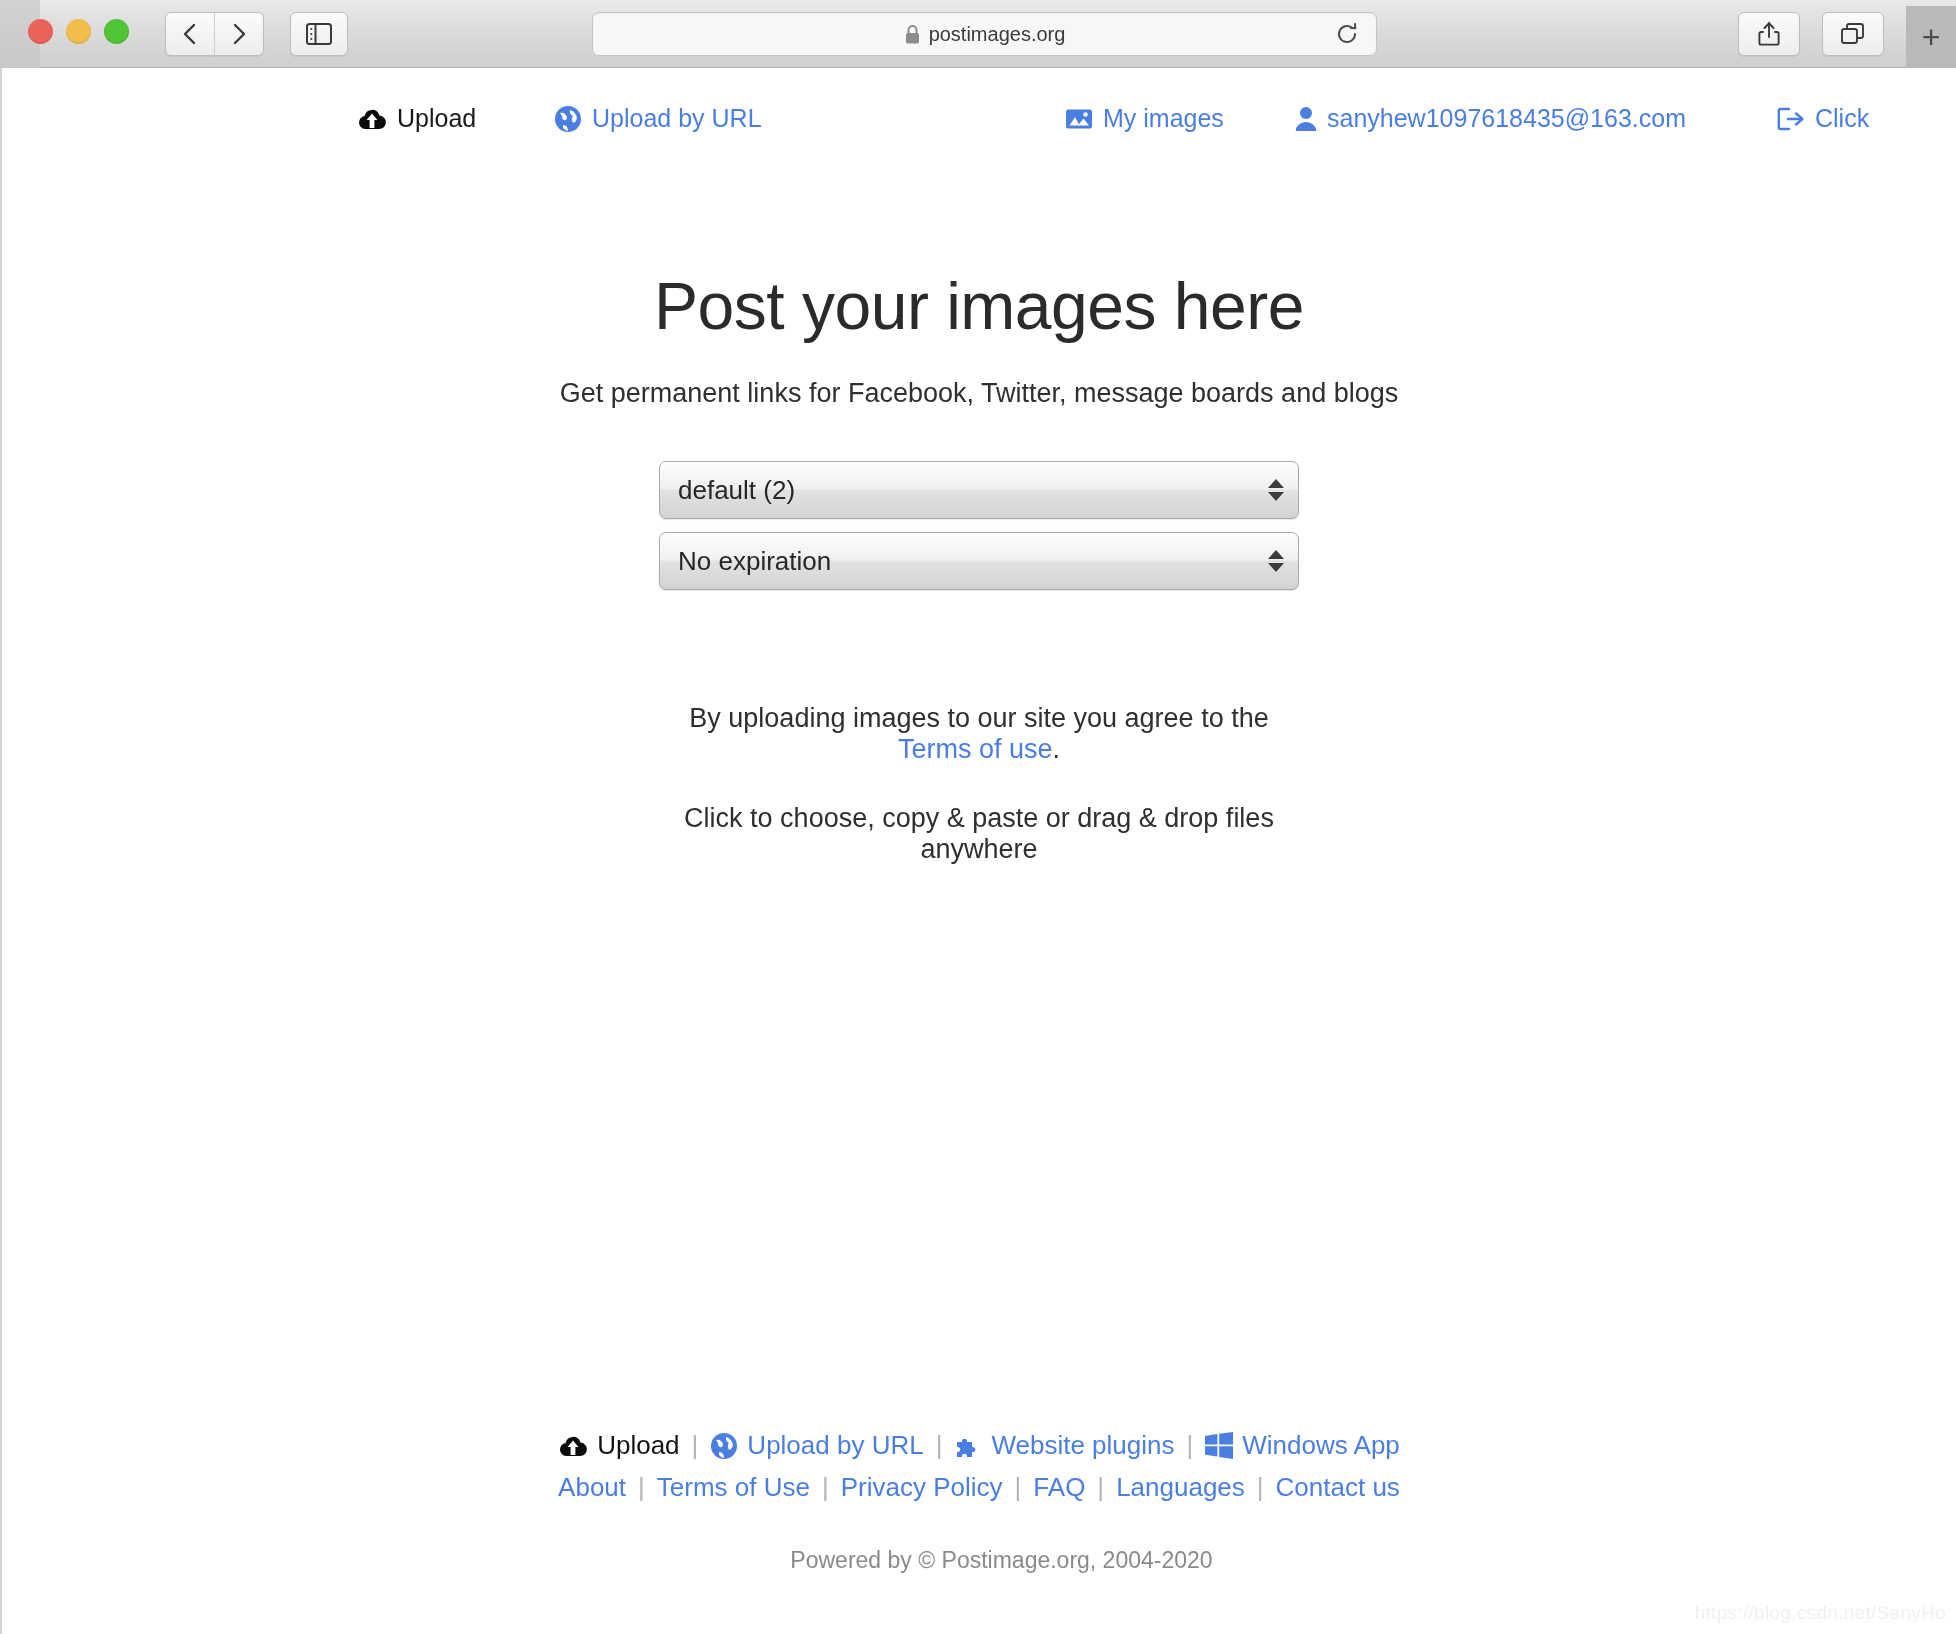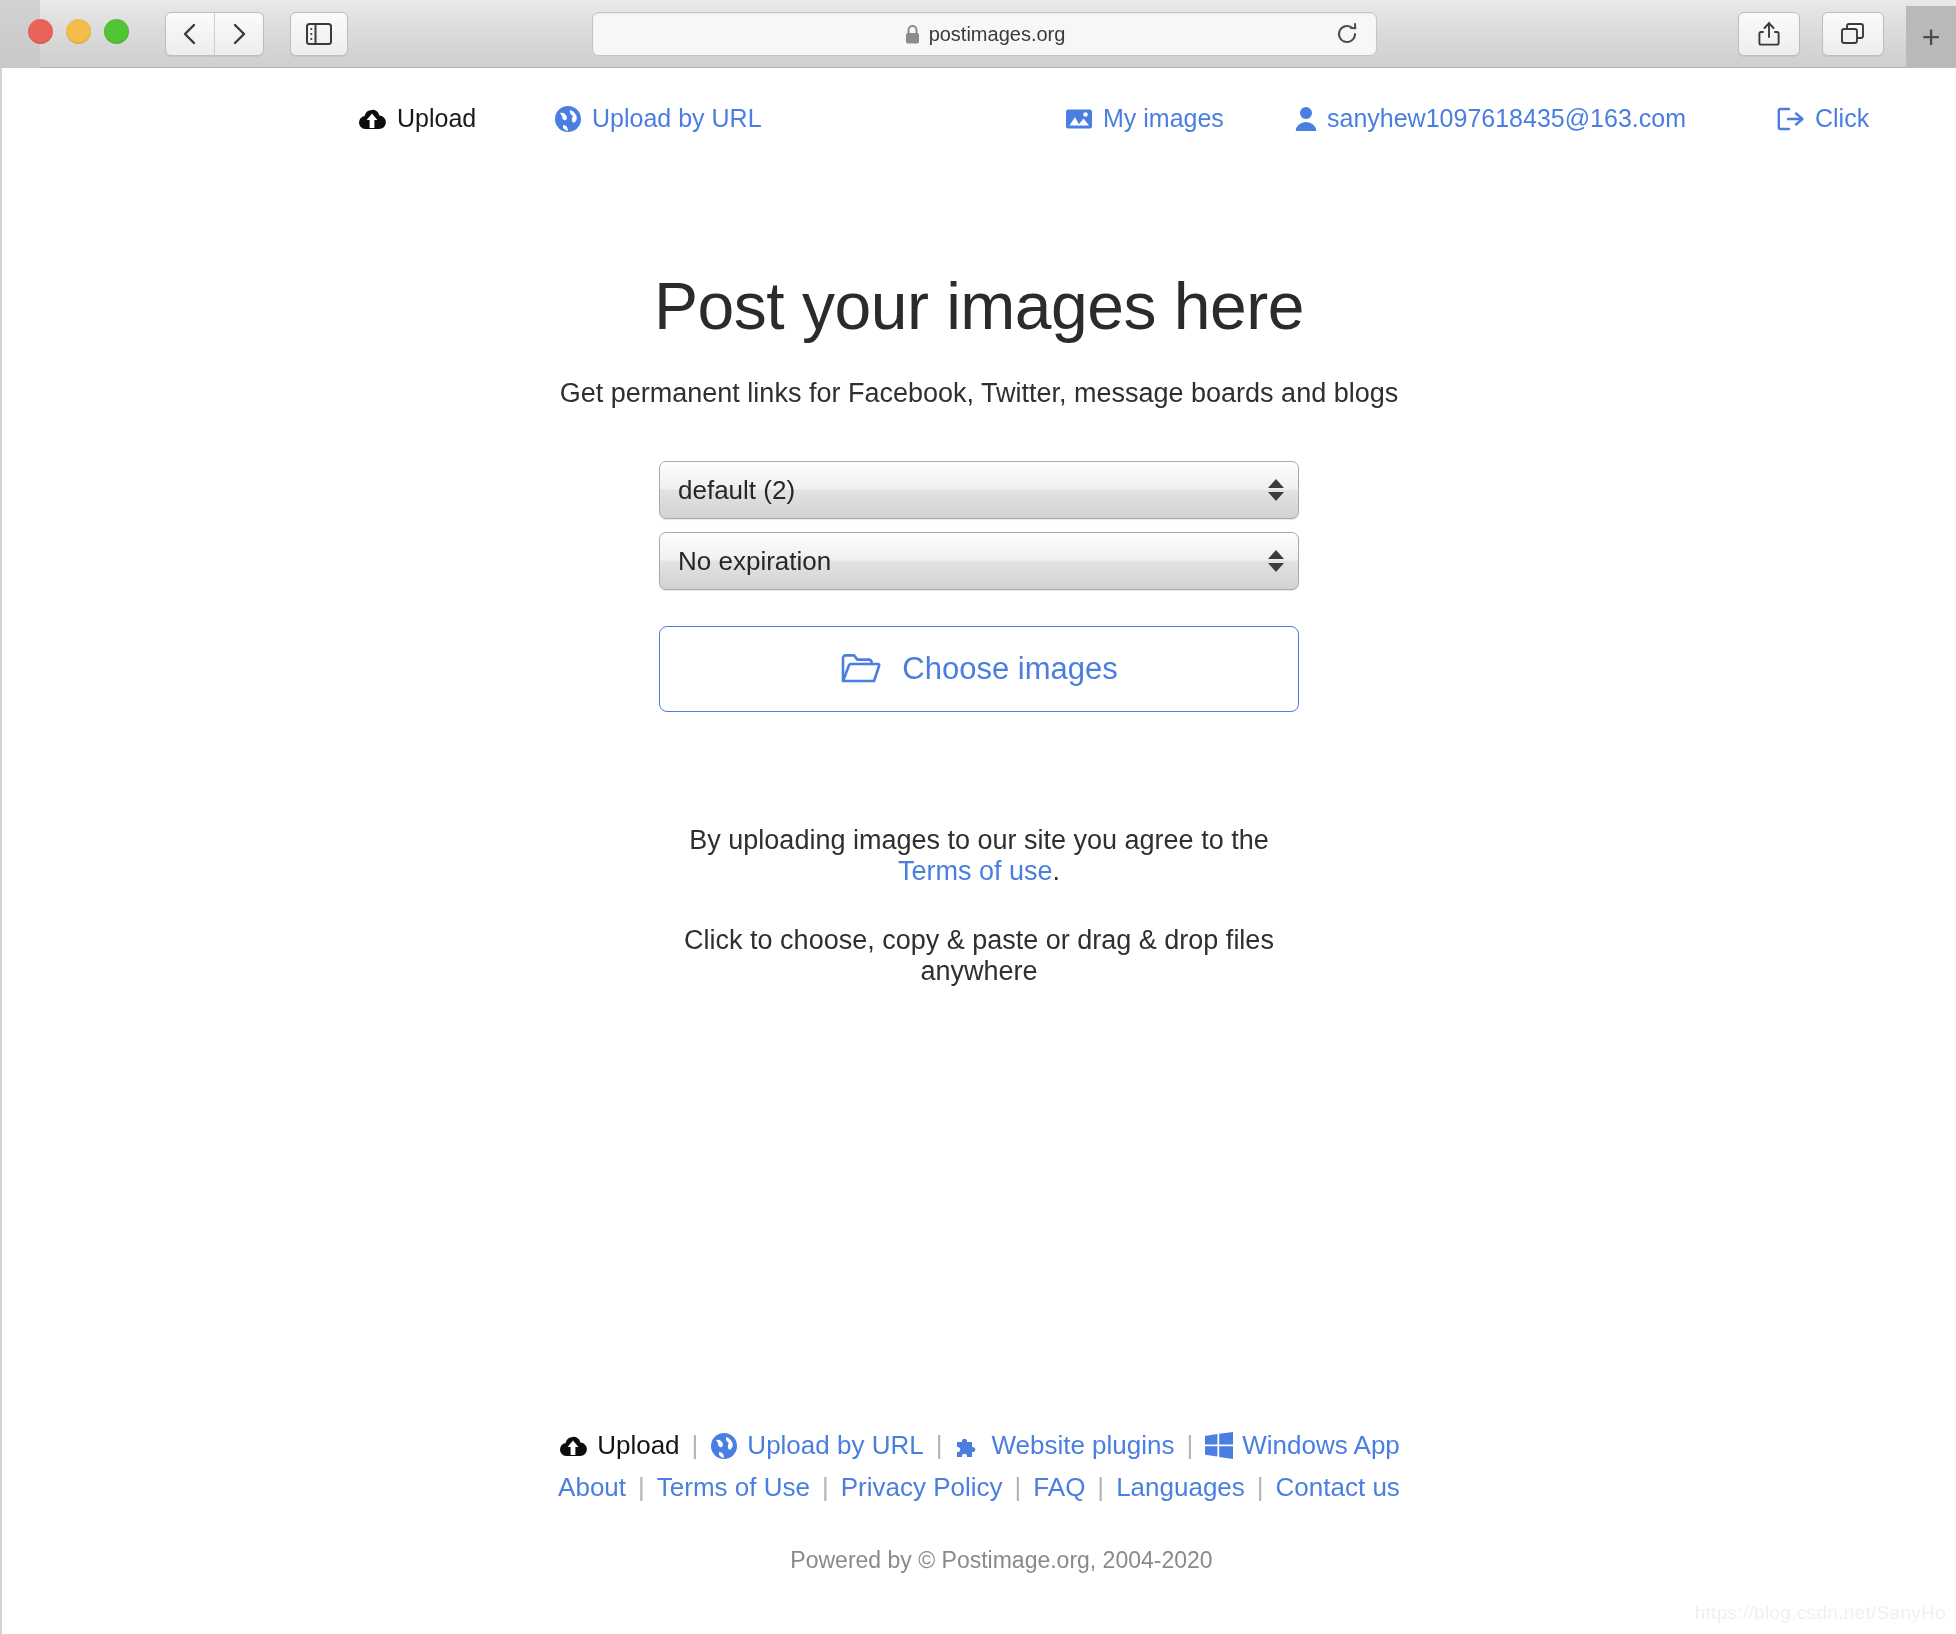--- a/index.html
+++ b/index.html
@@ -403,29 +403,20 @@
 
 
       <div class="mac-select">
         <span class="sel-label">No expiration</span>
         <span class="stepper">
             <i class="up"></i>
             <i class="dn"></i>
           </span>
       </div>
 
-      <div id="choose-images-button">
-        <span>
-          <svg width="42" height="34" viewBox="0 0 42 34">
-            <path d="M3 29 V6 a2.6 2.6 0 0 1 2.6 -2.6 H14 l3.4 4.2 H29 a2.6 2.6 0 0 1 2.6 2.6 V12" fill="none" stroke="#4a7ee0" stroke-width="2.6" stroke-linecap="round" stroke-linejoin="round"></path>
-            <path d="M3 29 L9 13.2 a1.8 1.8 0 0 1 1.7 -1.2 H38 a1.2 1.2 0 0 1 1.15 1.6 L34 29 Z" fill="none" stroke="#4a7ee0" stroke-width="2.6" stroke-linejoin="round"></path>
-          </svg>
-        </span>
-        <span id="choose-images-label">Choose images</span>
-      </div>
 
       <p id="terms-line"><span>By uploading images to our site you agree to the </span><a id="terms-link" href="#">Terms of use</a><span>.</span></p>
 
       <p id="drop-hint">Click to choose, copy &amp; paste or drag &amp; drop files anywhere</p>
     </div>
   </div>
 
   <div id="footer">
 
     <div id="footer-row1">

